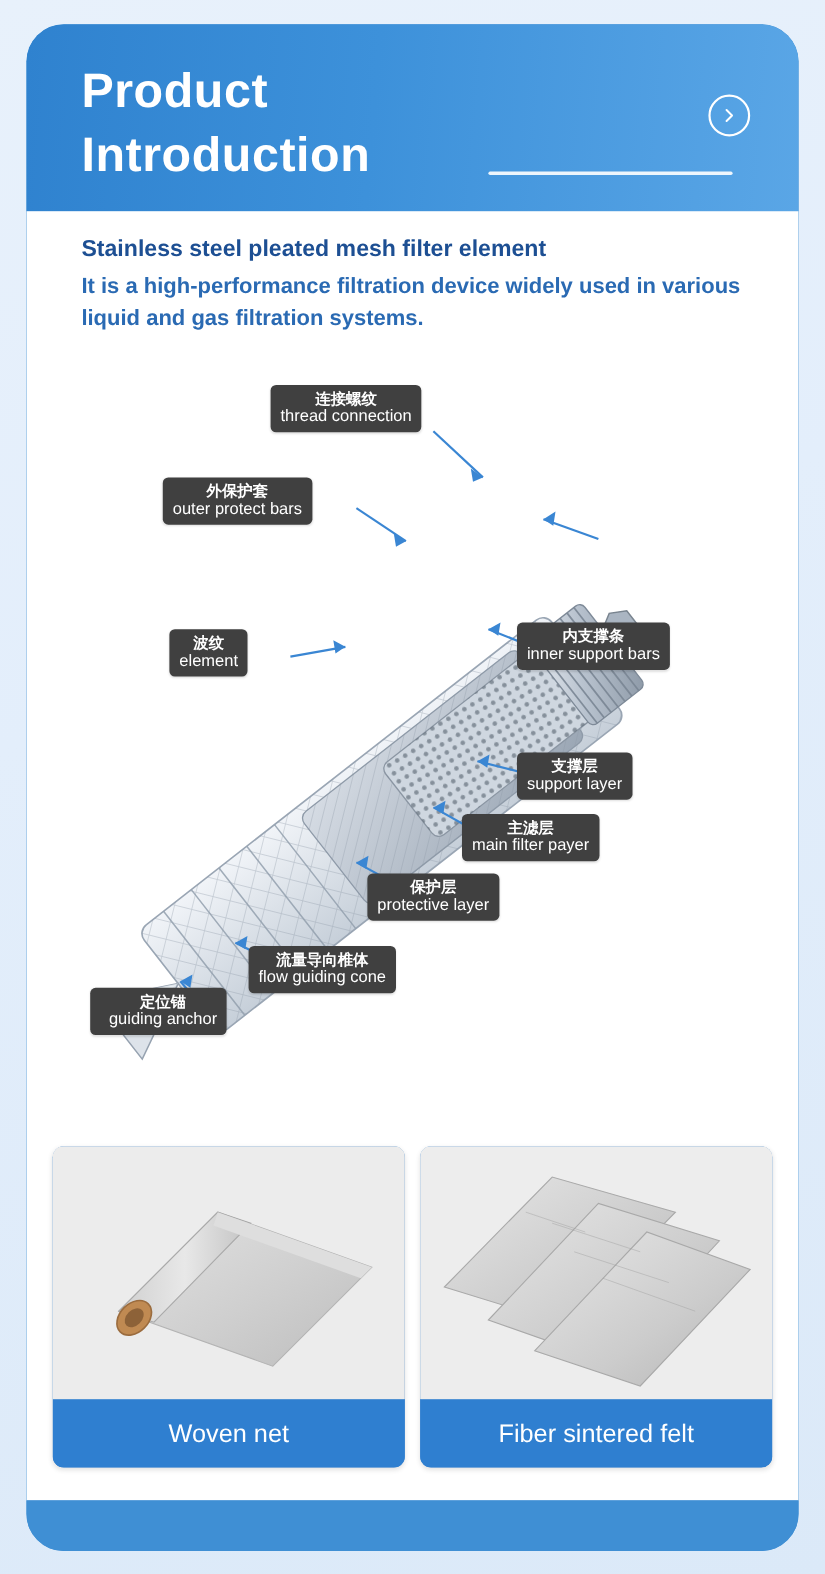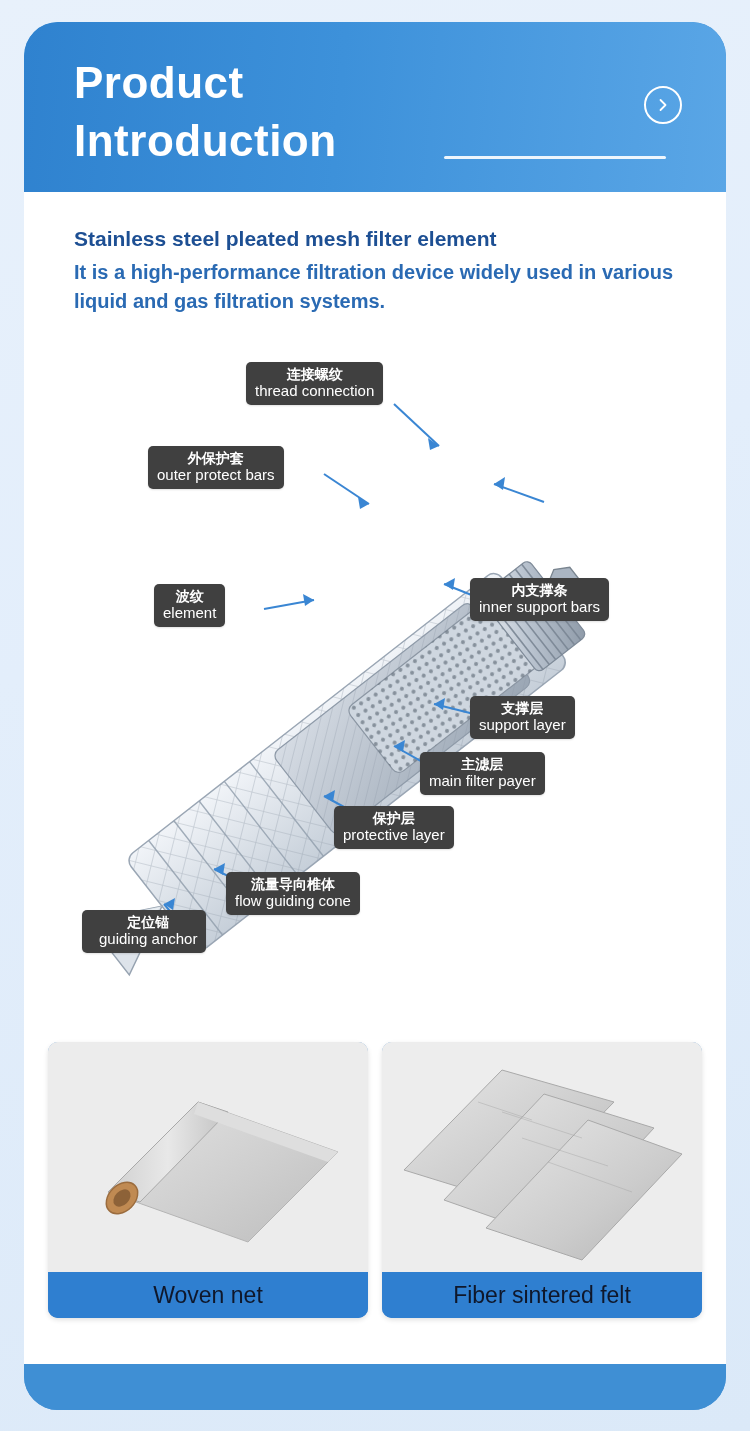--- a/index.html
+++ b/index.html
@@ -71,21 +71,21 @@
   
   .content {
     position: absolute;
     left: 0;
     top: 170px;
     width: 702px;
     height: 1172px;
     background: #ffffff;
   }
   .intro {
-    padding: 32px 50px 0 50px;
+    padding: 20px 50px 0 50px;
   }
   .intro h2 {
     font-size: 21px;
     color: #1d4f93;
     font-weight: bold;
     line-height: 30px;
     margin-bottom: 4px;
   }
   .intro p {
     font-size: 20px;
@@ -134,25 +134,25 @@
     overflow: hidden;
     background: #2f7fd0;
     box-shadow: 0 2px 5px rgba(0,0,0,0.12);
   }
   .imgcard .photo {
     height: 230px;
     position: relative;
     overflow: hidden;
   }
   .imgcard .caption {
-    height: 46px;
+    height: 62px;
     display: flex;
     align-items: center;
     justify-content: center;
-    color: #0f172a;
+    color: #ffffff;
     font-size: 23px;
     background: #2f7fd0;
   }
   
   .photo-mesh { background: linear-gradient(135deg,#efefef 0%,#e6e6e6 60%,#dcdcdc 100%); }
   
   .photo-felt { background: linear-gradient(135deg,#efefef 0%,#e8e8e8 60%,#dedede 100%); }
 
   
   .footer-band {

